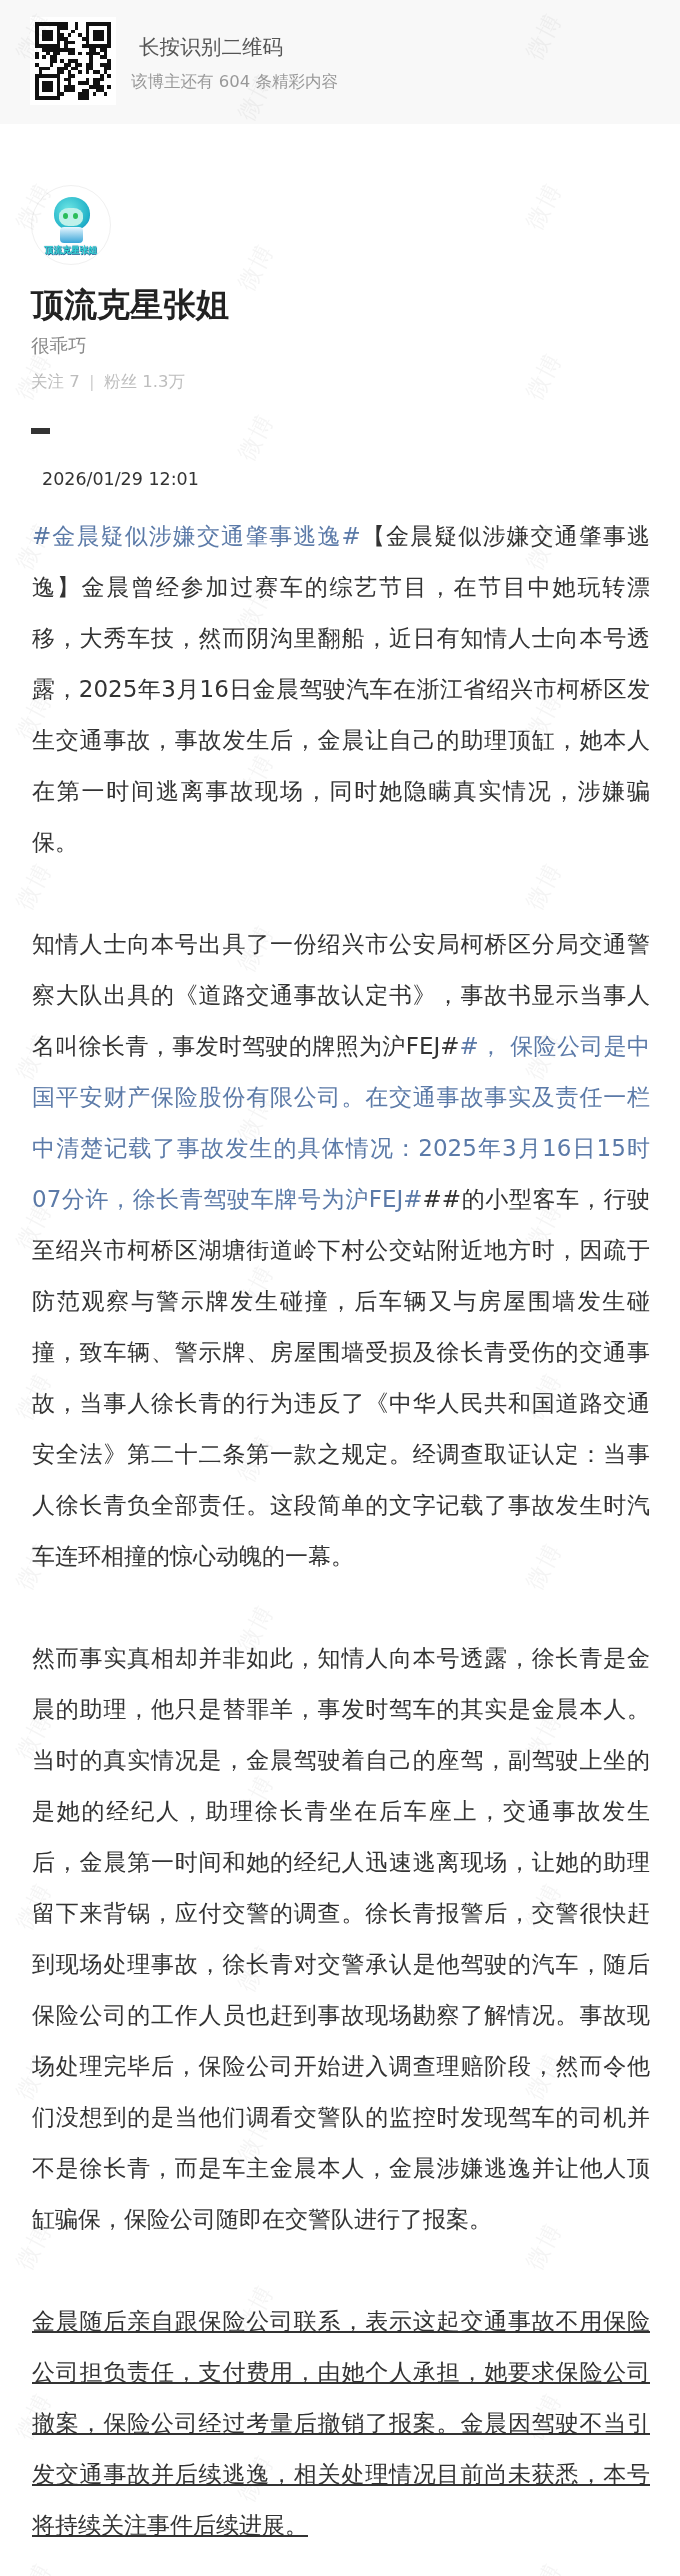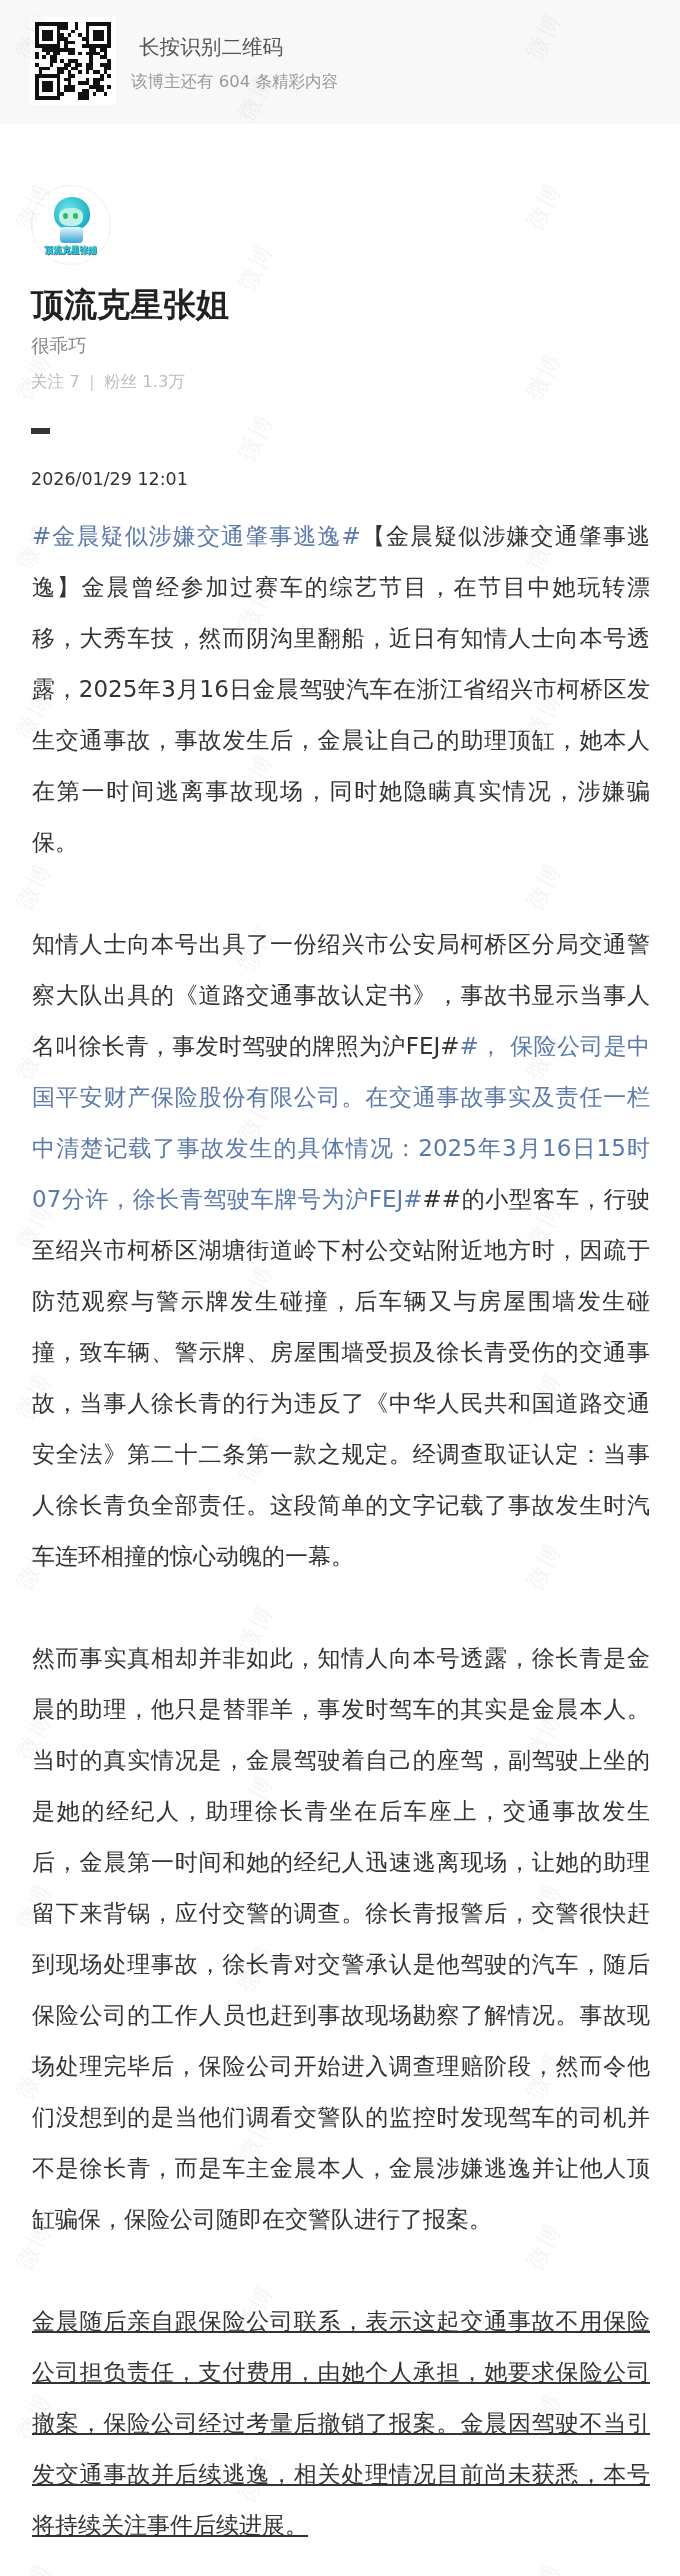--- a/index.html
+++ b/index.html
@@ -78,21 +78,21 @@
   }
   .stats {
     position: absolute; left: 31px; top: 370px;
     font-size: 16.5px; color: #bdbdbd; line-height: 23px; white-space: pre; text-align: center;
   }
   .stats .sep { color: #cfcfcf; margin: 0 9.3px; }
   .divider-bar {
     position: absolute; left: 31px; top: 428px; width: 18.5px; height: 6.2px; background: #333;
   }
   .post-date {
-    position: absolute; left: 31px; top: 468px;
+    position: absolute; left: 42px; top: 468px;
     font-size: 17.5px; color: #333; line-height: 23px;
   }
 
   
   .post-body {
     position: absolute; left: 32px; top: 511px; width: 618px;
     font-size: 23px; line-height: 51px; color: #333;
     text-align: justify;
   }
   .post-body p { margin: 0 0 51px 0; }

